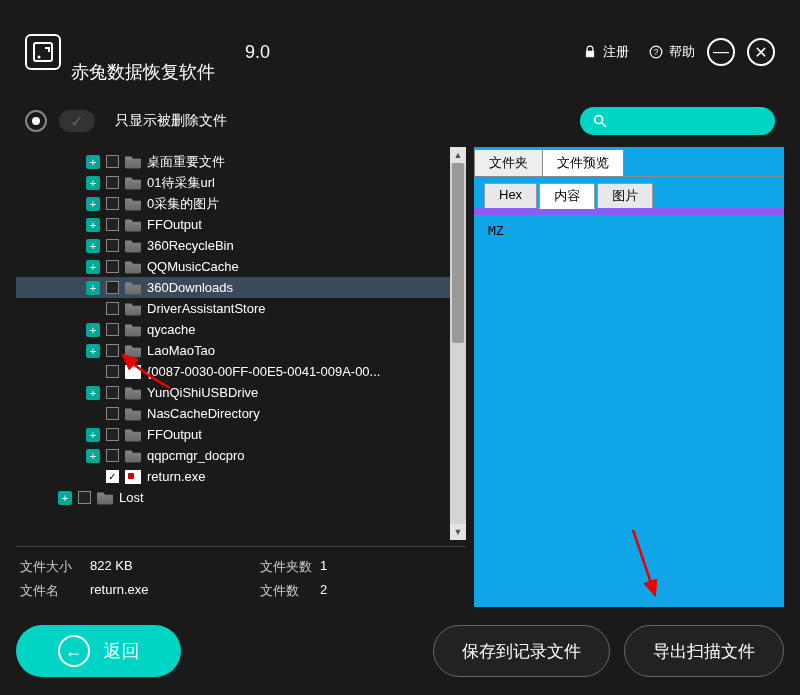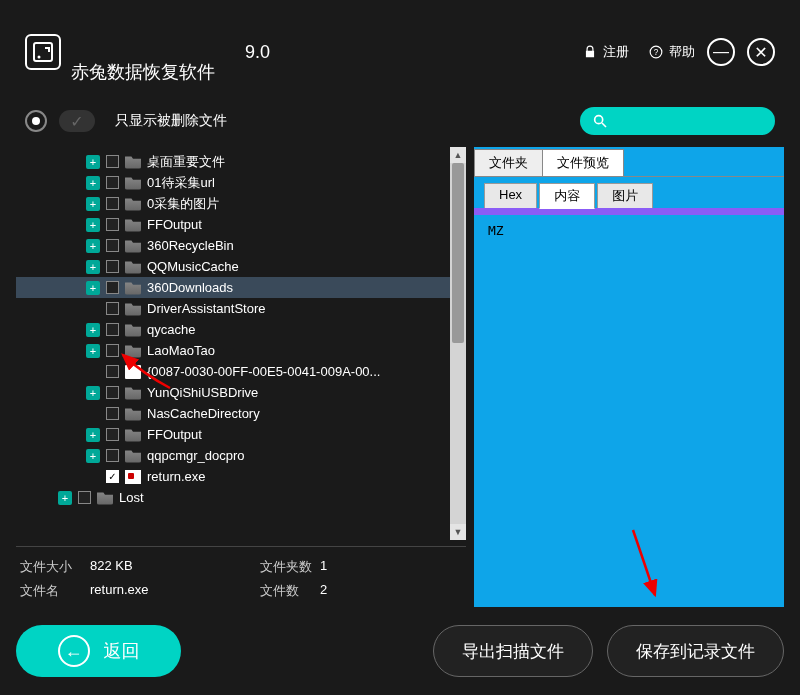--- a/index.html
+++ b/index.html
@@ -288,24 +288,24 @@
   </div>
 </div>
 
 <div class="footer">
   <div class="back-btn">
     <div class="arrow-circle">←</div>
     <span>返回</span>
   </div>
   <div class="footer-spacer"></div>
   <div class="pill-btn">
+    <span>保存到记录文件</span>
+  </div>
+  <div class="pill-btn">
     <span>导出扫描文件</span>
-  </div>
-  <div class="pill-btn">
-    <span>保存到记录文件</span>
   </div>
 </div>
 
 <svg class="red-arrow a1" viewBox="0 0 60 40">
   <defs>
       <marker id="ah1" markerWidth="8" markerHeight="8" refX="6" refY="3" orient="auto">
         <path d="M0,0 L7,3 L0,6 Z" fill="#e00"></path>
       </marker>
     </defs>
   <path d="M55,38 Q30,25 8,5" stroke="#e00" stroke-width="2.5" fill="none" marker-end="url(#ah1)"></path>

